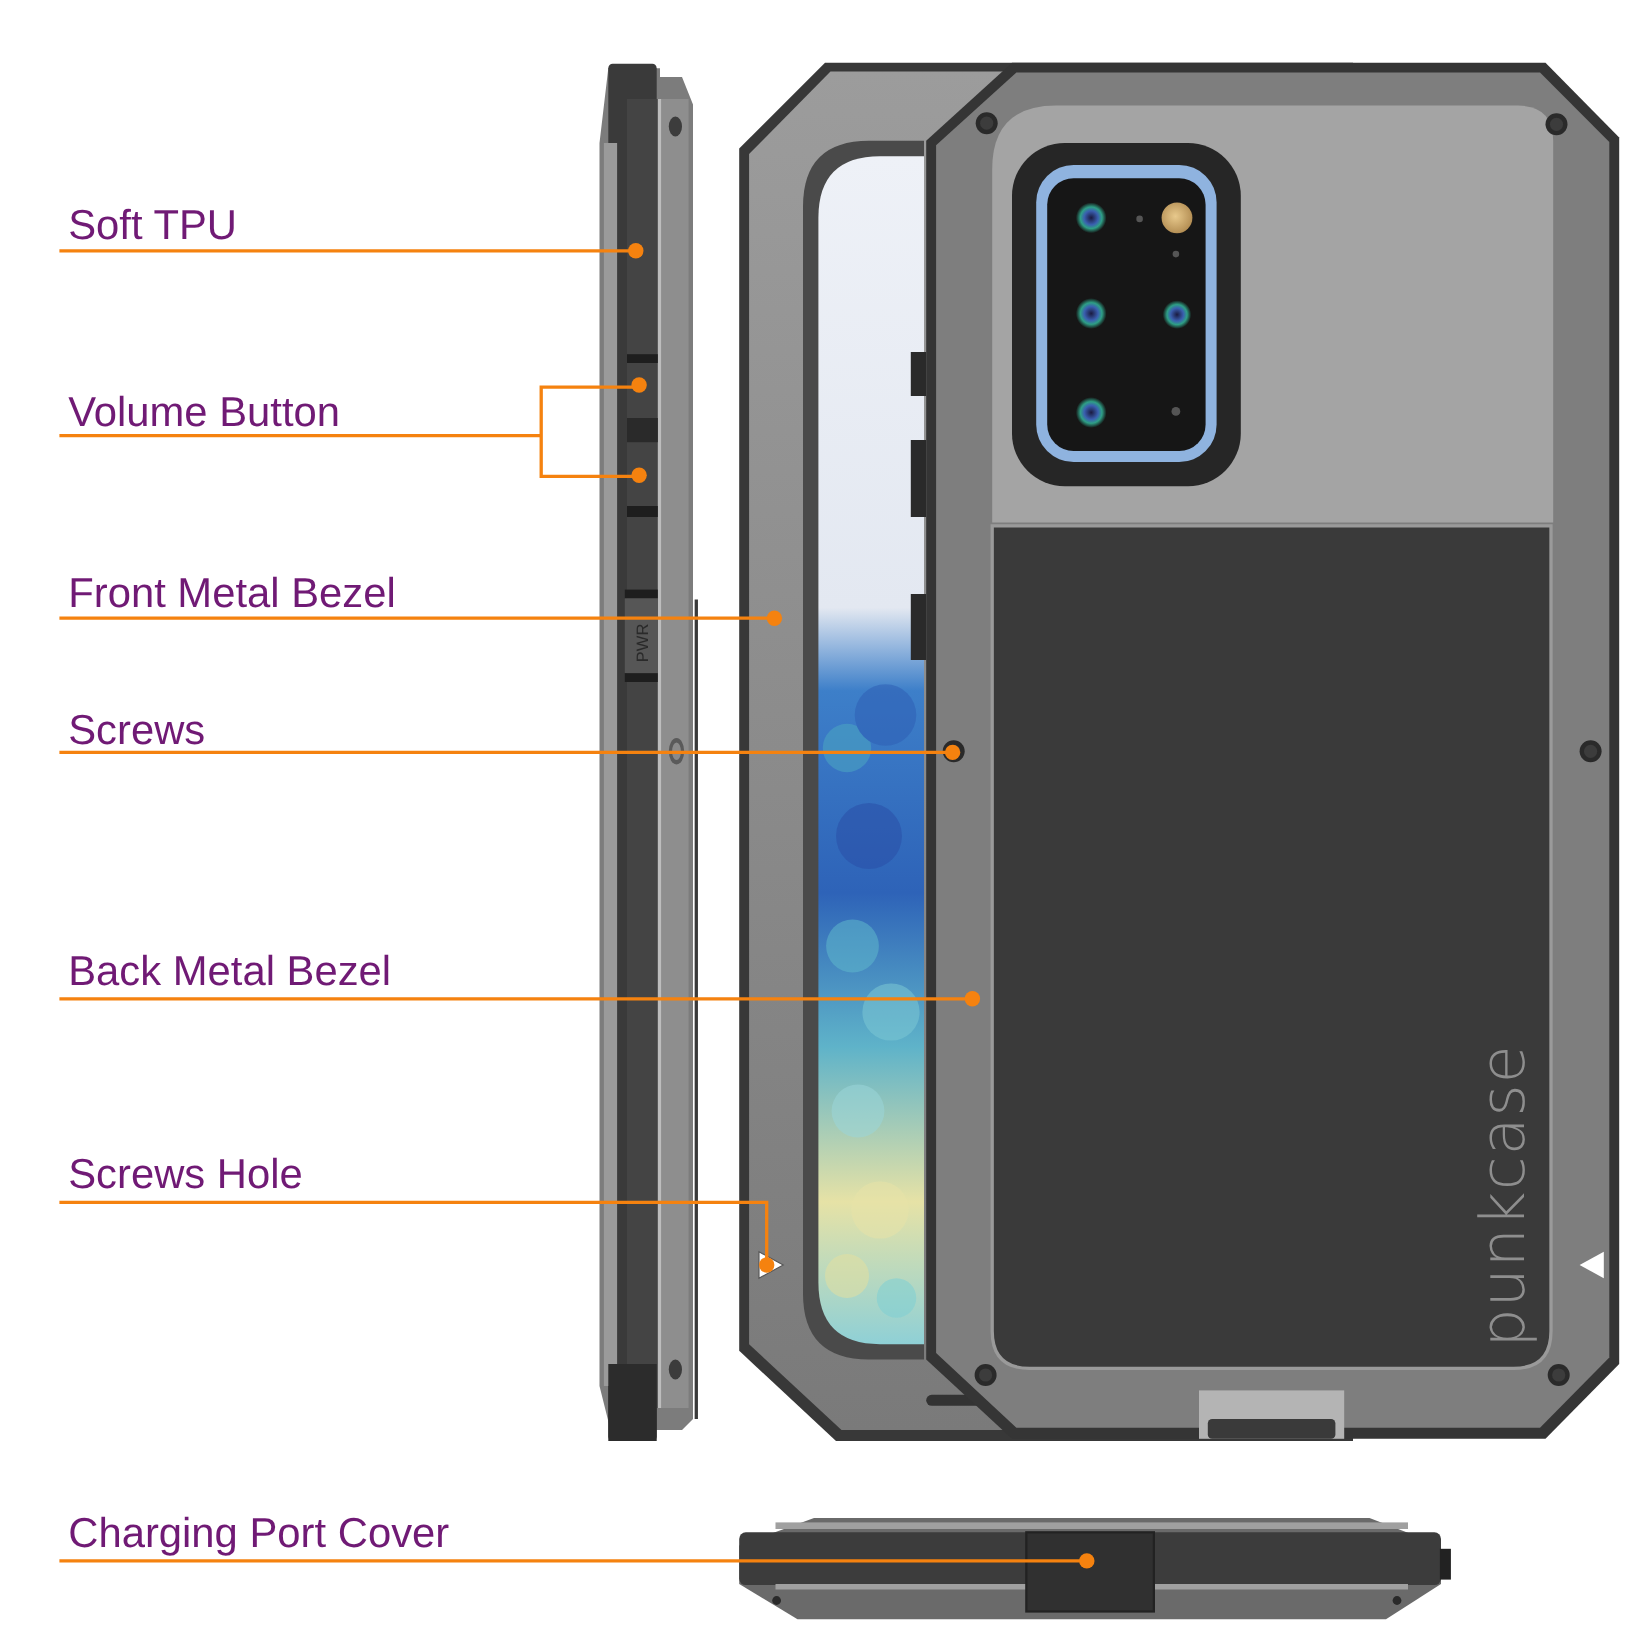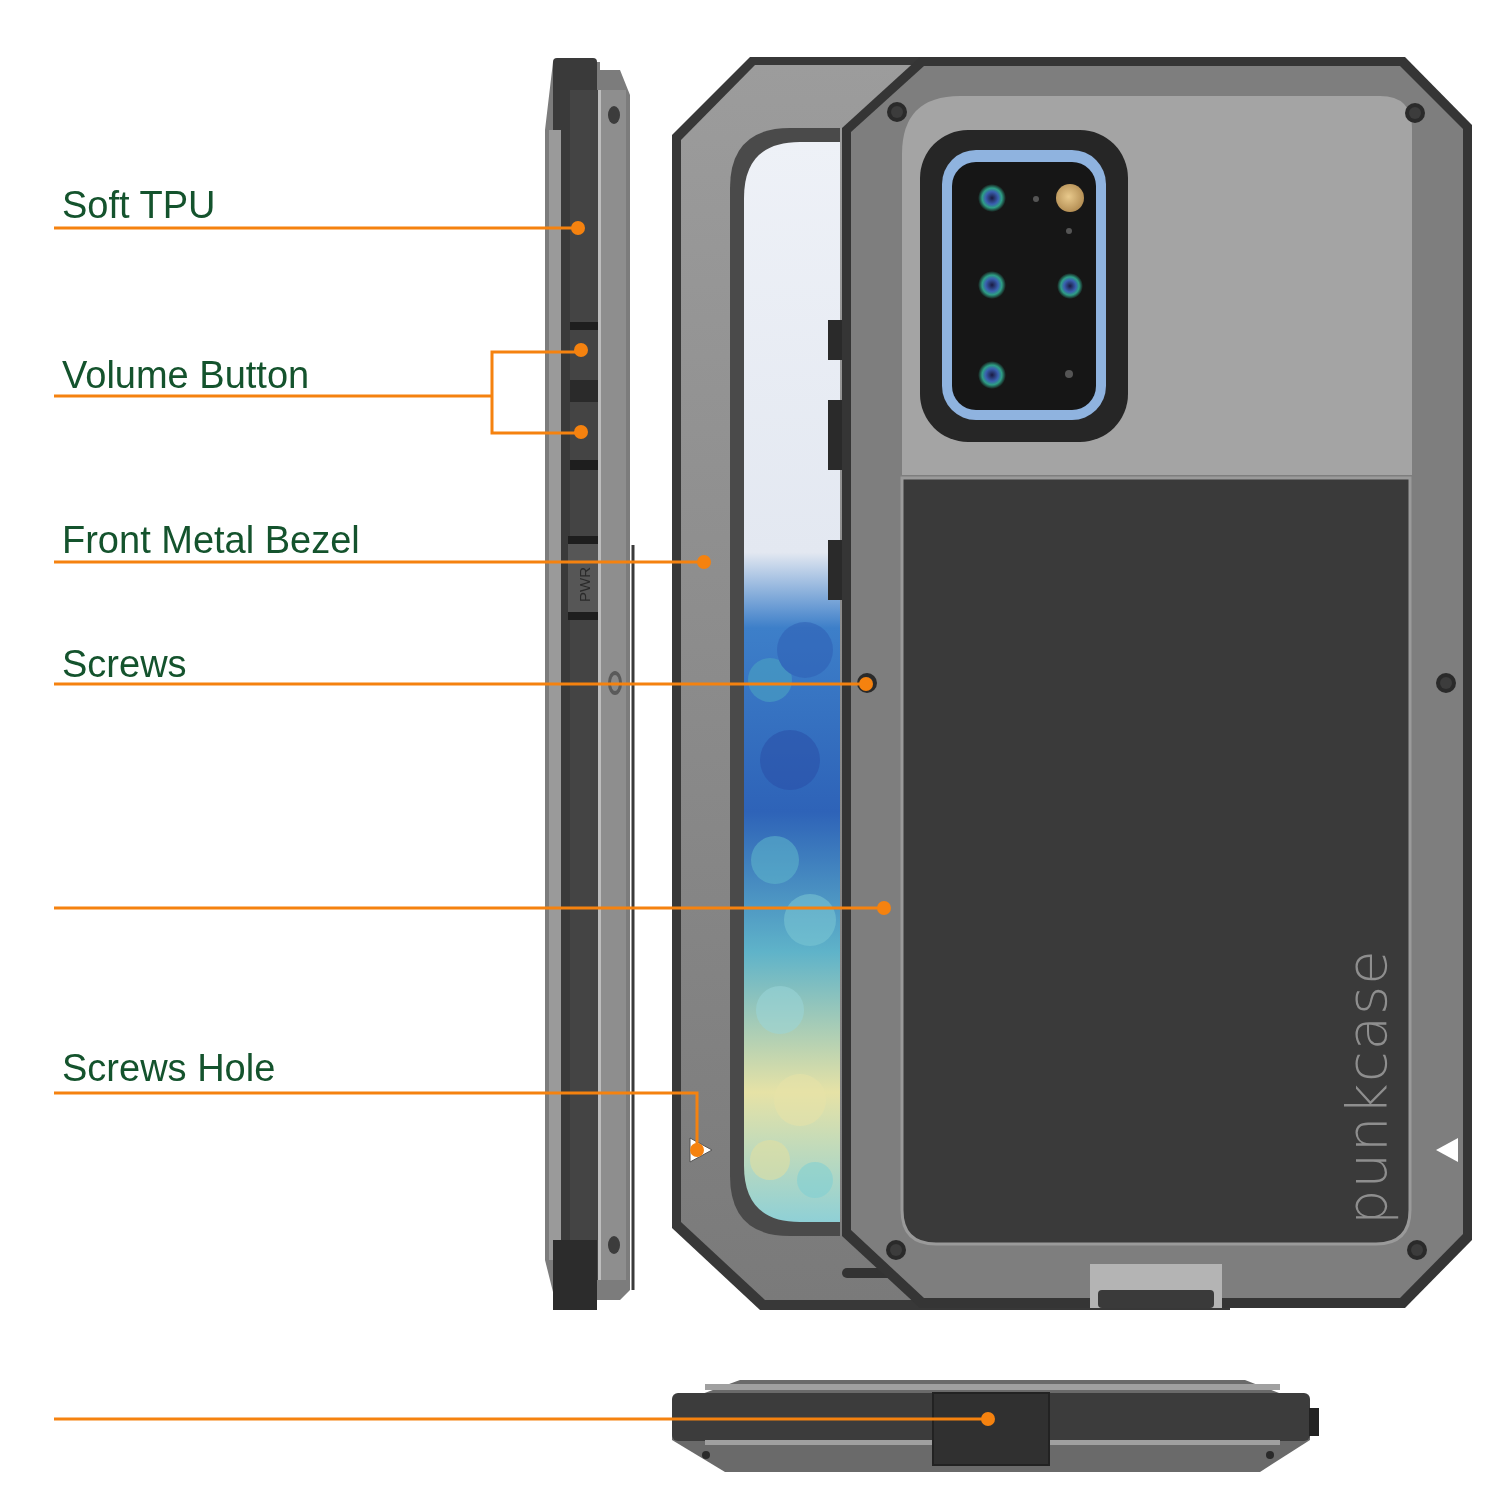--- a/index.html
+++ b/index.html
@@ -1,19 +1,19 @@
 <!DOCTYPE html>
 <html><head>
 <meta charset="utf-8">
 <style>
   html, body { margin:0; padding:0; background:#ffffff; }
   body { width:1500px; height:1500px; position:relative; overflow:hidden; font-family:"Liberation Sans", sans-serif; }
   #stage { position:absolute; left:0; top:0; width:1500px; height:1500px; }
   .callout-label {
-    position:absolute; left:62px; font-size:38px; color:#14532d; white-space:nowrap; line-height:1;
+    position:absolute; left:62px; font-size:38px; color:#701a75; white-space:nowrap; line-height:1;
     font-family:"Liberation Sans", sans-serif;
   }
   .logo-text {
     position:absolute; font-family:"DejaVu Sans", sans-serif; font-size:56px; color:#8e8e8e;
     transform-origin:left top; transform:rotate(-90deg); letter-spacing:1px; font-weight:300;
   }
   .pwr-text {
     position:absolute; font-family:"Liberation Sans", sans-serif; font-size:15px; color:#2a2a2a;
     transform-origin:left top; transform:rotate(-90deg);
   }
@@ -185,15 +185,17 @@
 <span class="pwr-text" style="left:576px; top:602px;">PWR</span>
 
 
 <span class="logo-text" style="left:1334px; top:1225px;">punkcase</span>
 
 
 <span class="callout-label" style="top:186px;">Soft TPU</span>
 <span class="callout-label" style="top:356px;">Volume Button</span>
 <span class="callout-label" style="top:521px;">Front Metal Bezel</span>
 <span class="callout-label" style="top:645px;text-align:right;">Screws</span>
+<span class="callout-label" style="top:864px;">Back Metal Bezel</span>
 <span class="callout-label" style="top:1049px;">Screws Hole</span>
+<span class="callout-label" style="top:1375px;">Charging Port Cover</span>
 
 </div>
 
 </body></html>

